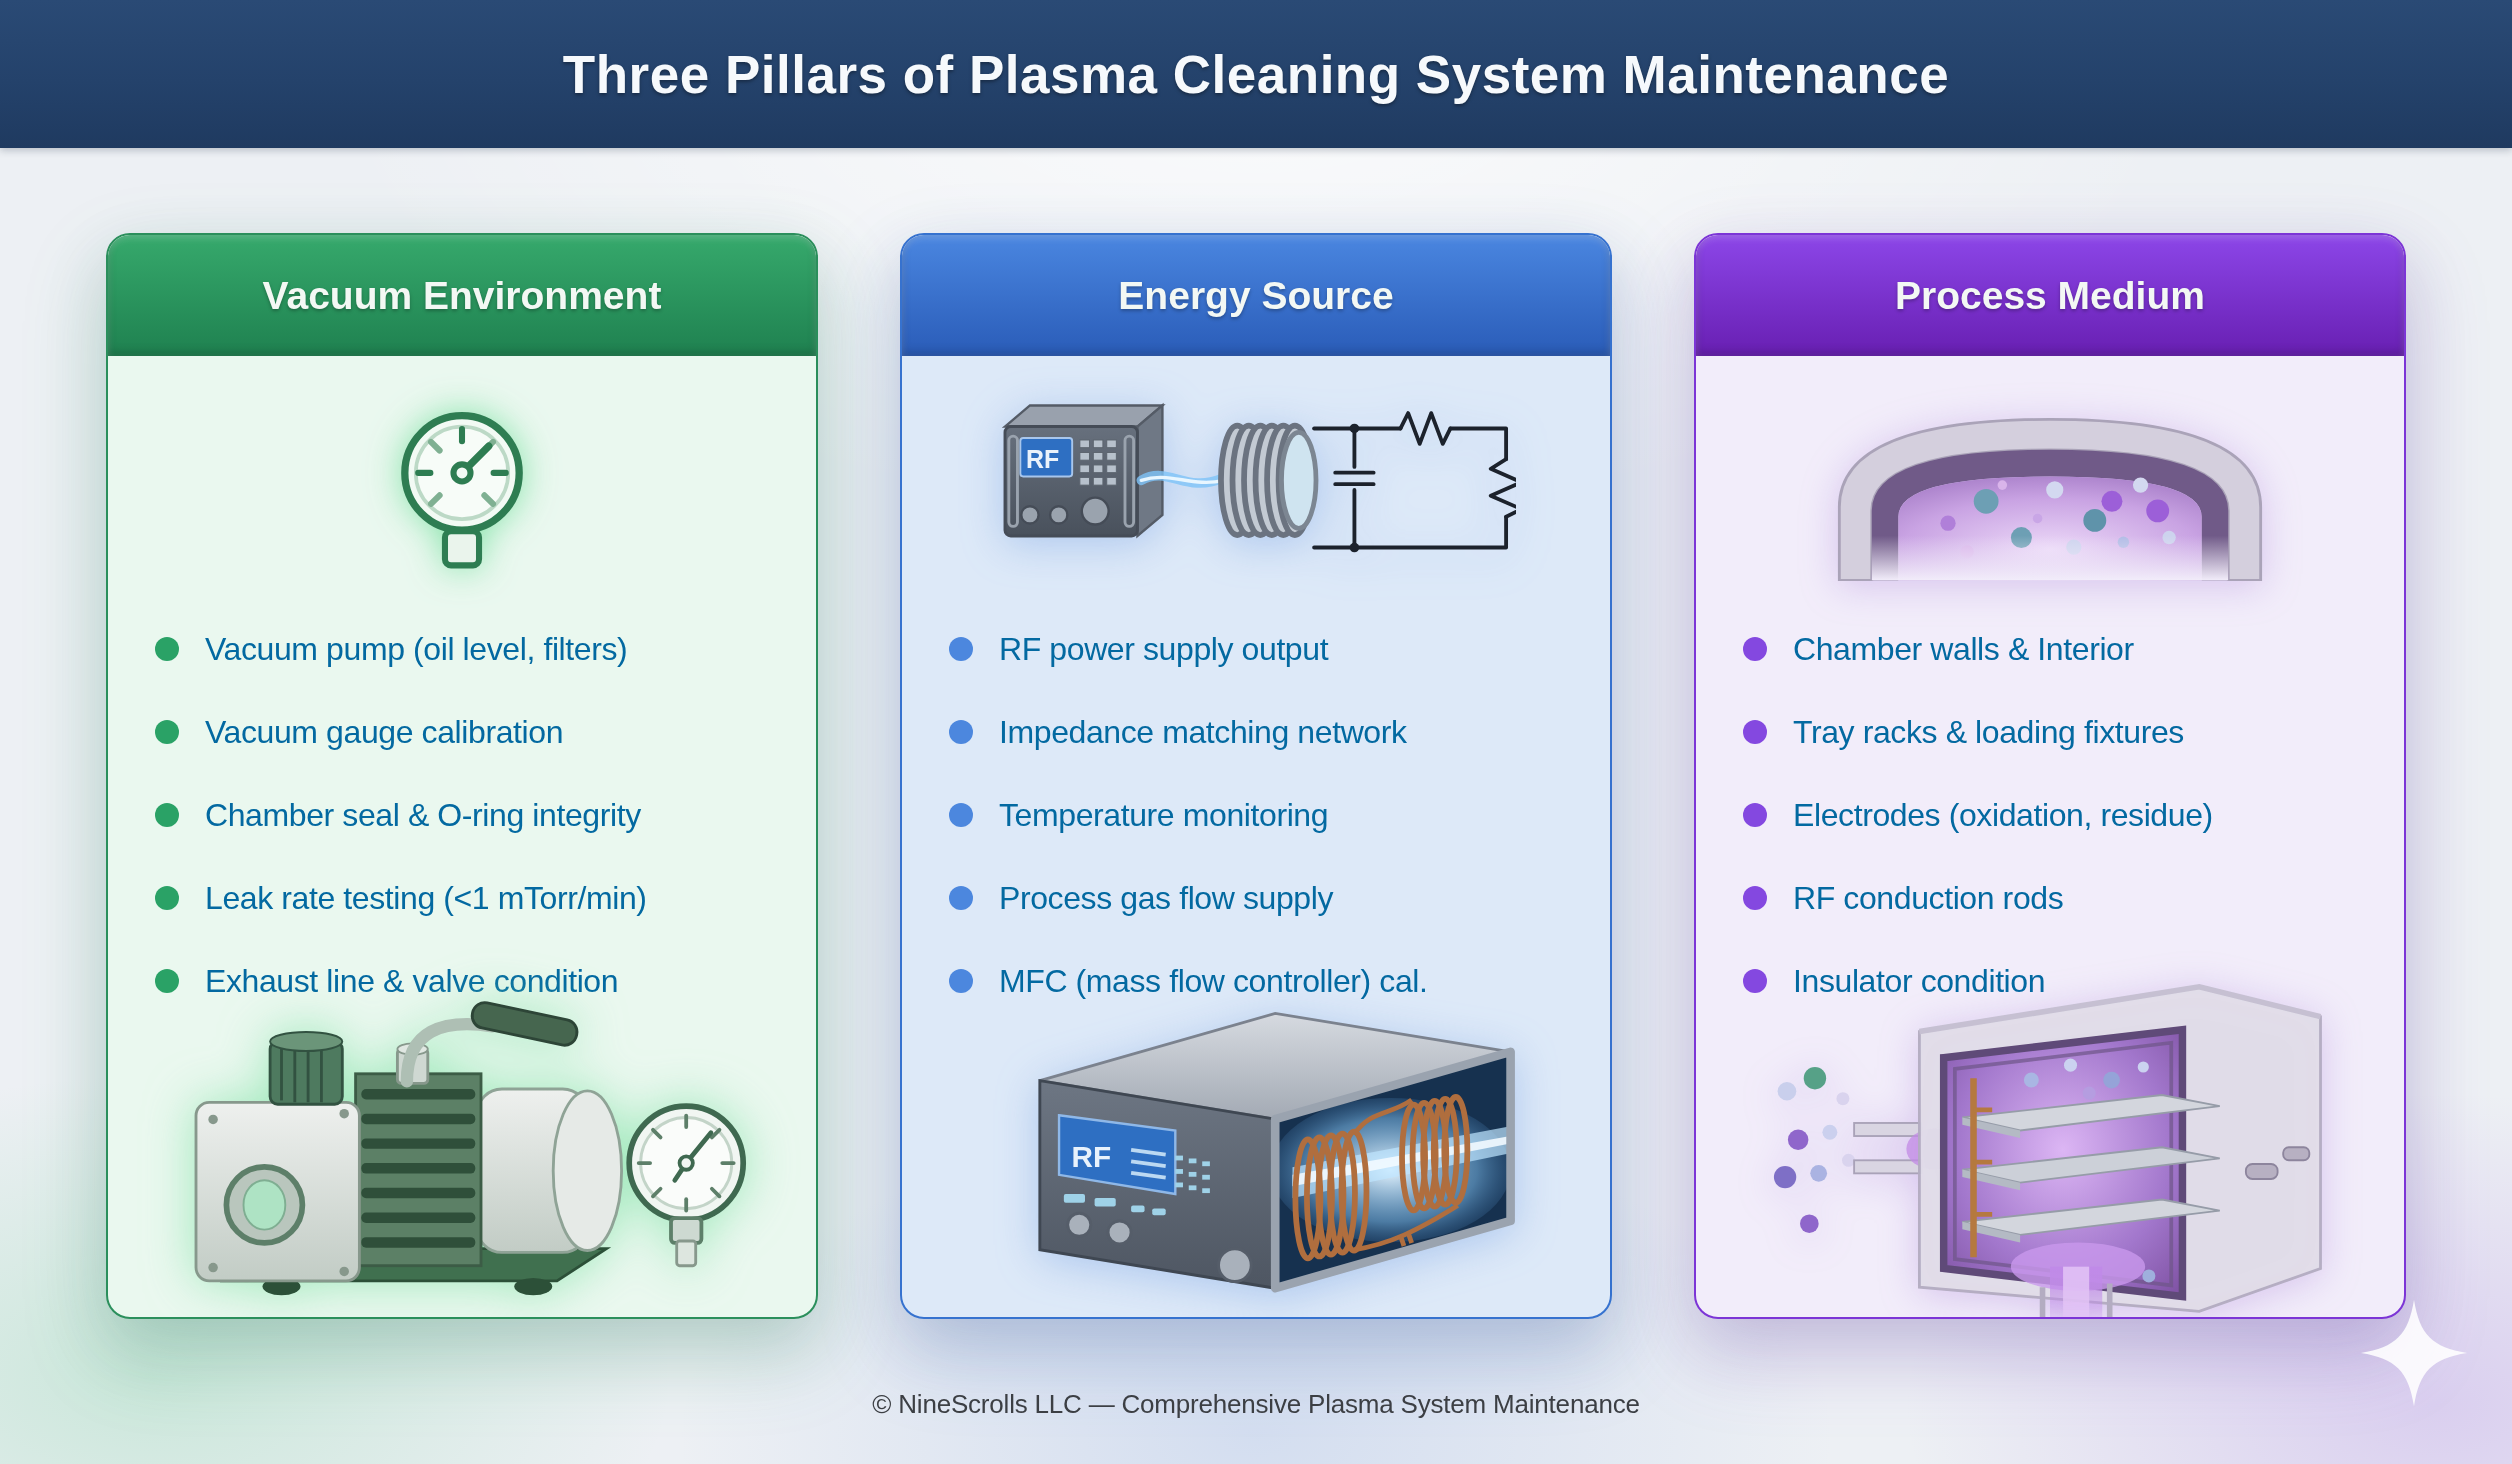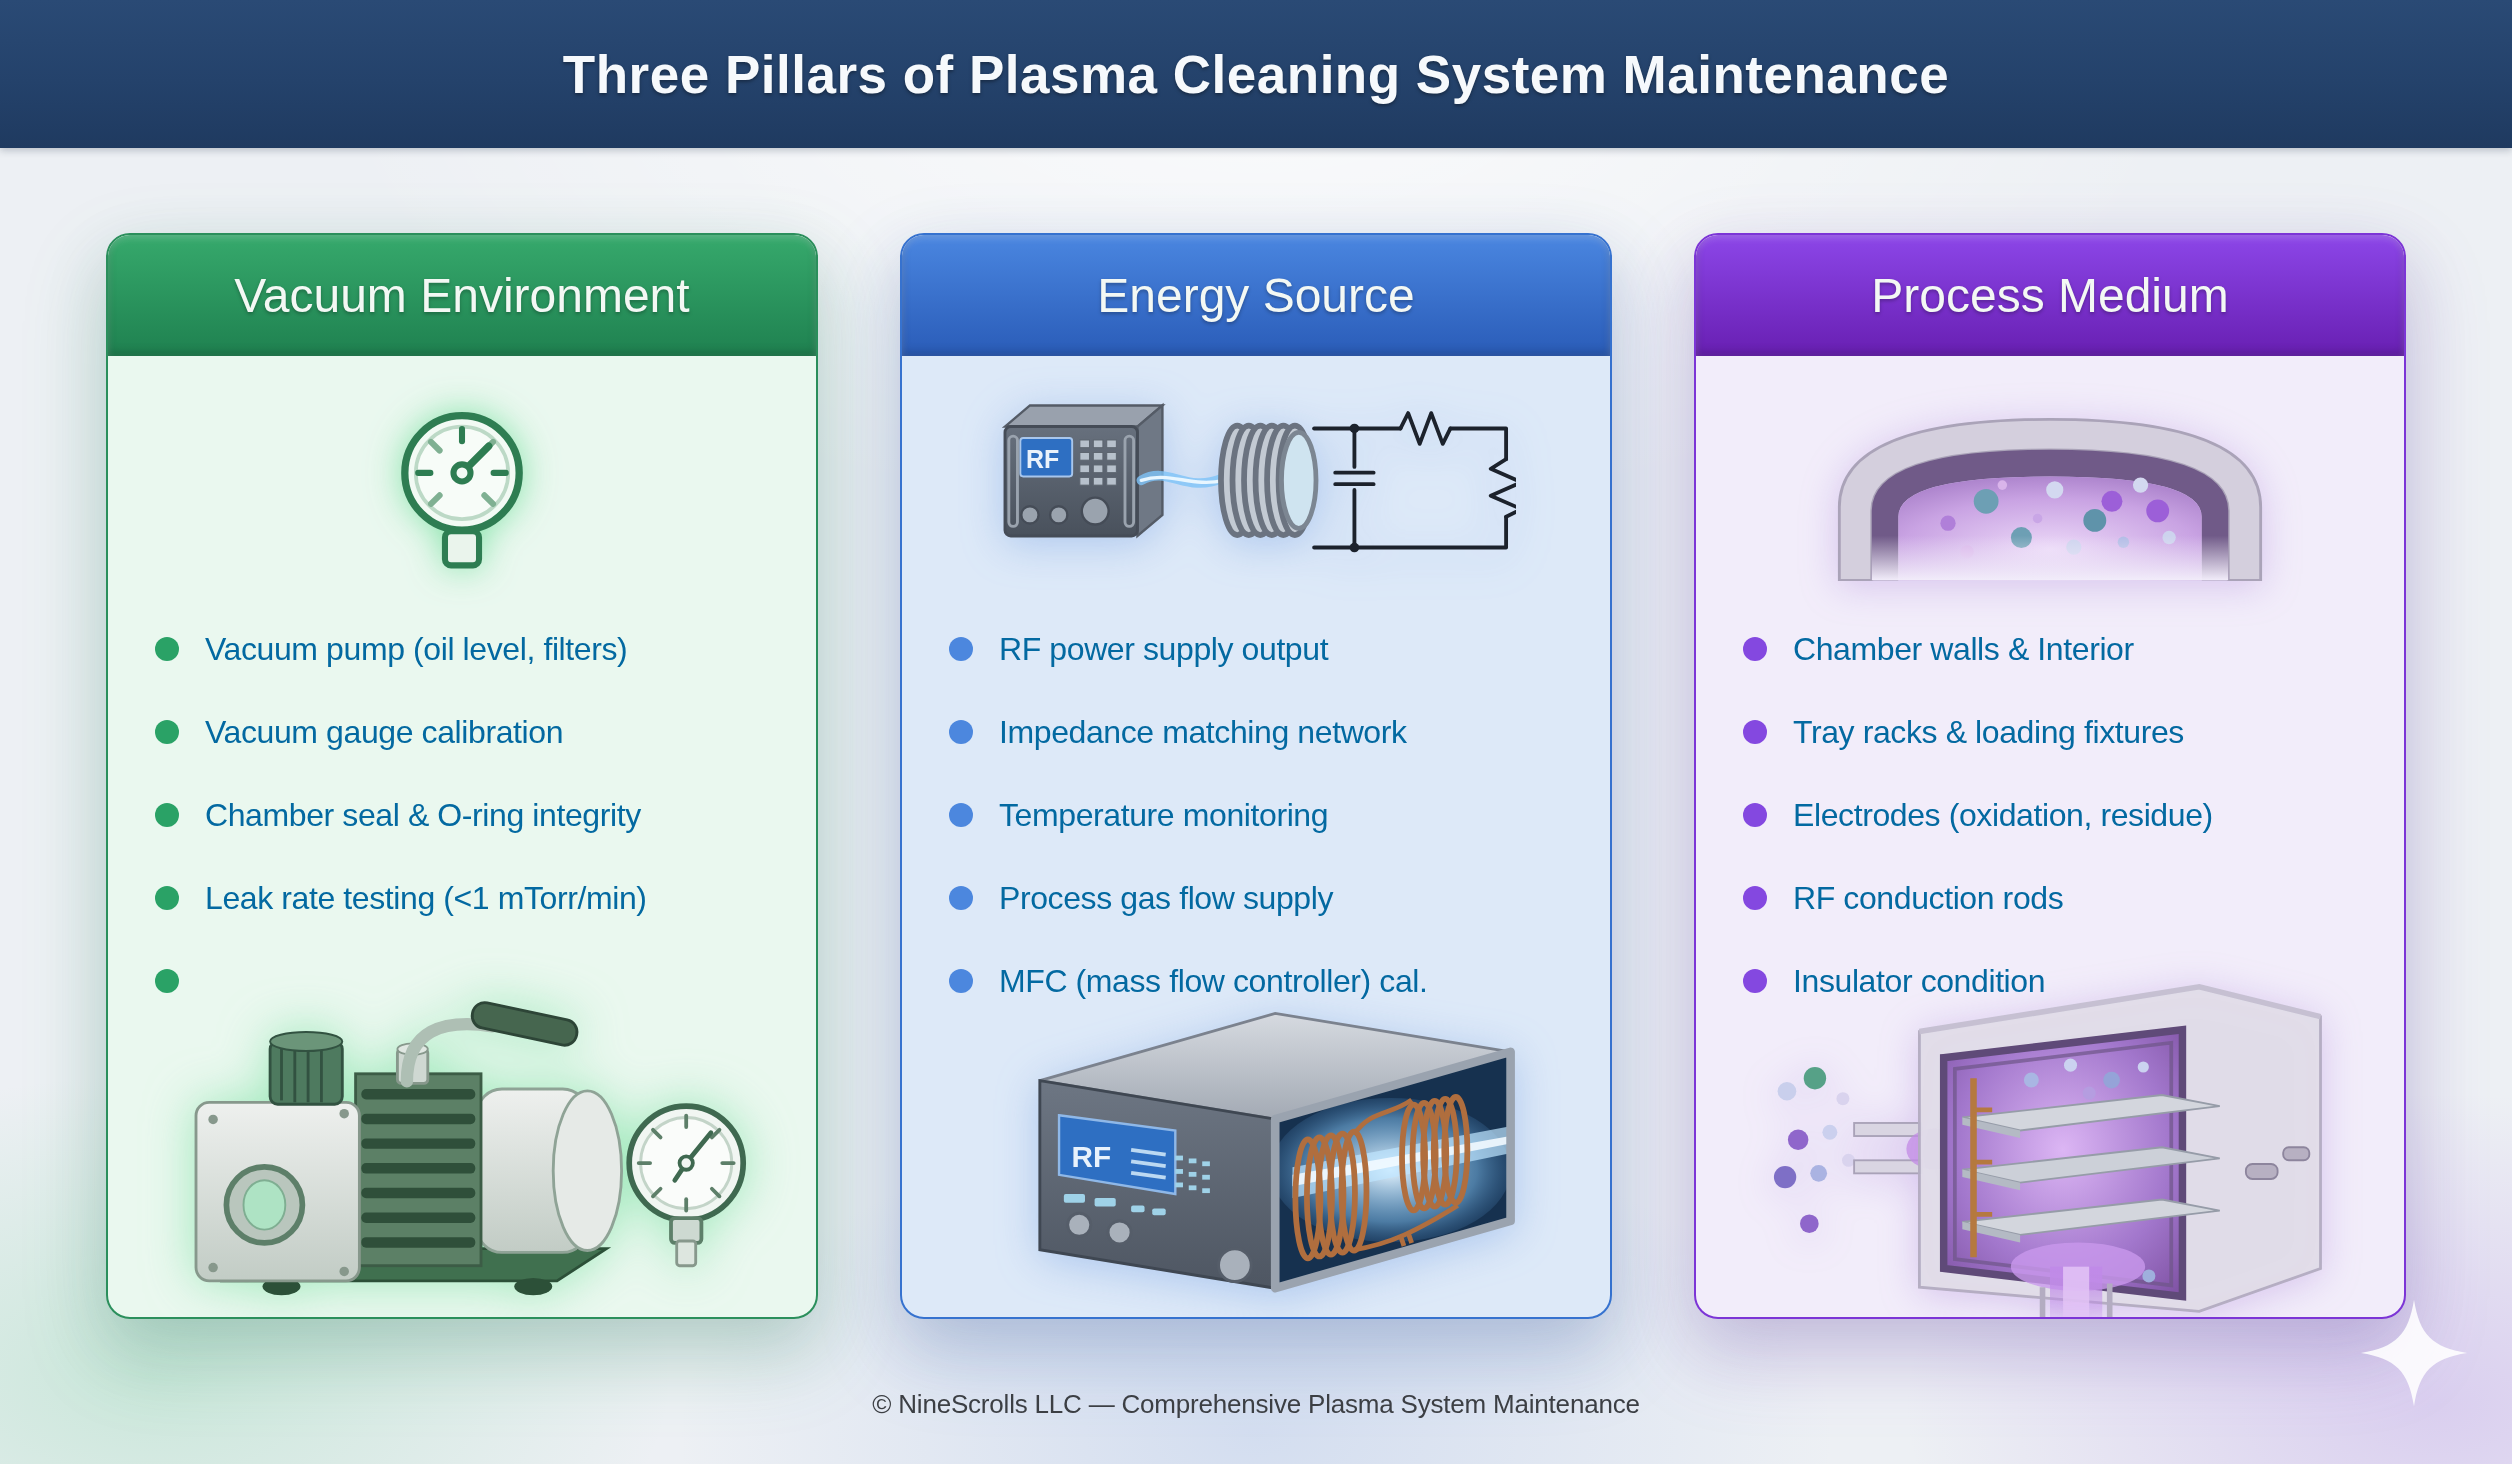--- a/index.html
+++ b/index.html
@@ -29,21 +29,21 @@
     border:2.8px solid var(--accent);border-radius:24px;background:var(--body);
     overflow:hidden;
     box-shadow:0 24px 65px rgba(40,60,90,.14), 0 34px 84px var(--glow);
   }
   .card-header{
     height:121px;border-radius:20.5px 20.5px 0 0;
     background:linear-gradient(180deg,var(--hdrA),var(--hdrB));
     display:flex;align-items:center;justify-content:center;
     box-shadow:inset 0 -3.7px 9.3px rgba(0,0,0,.18), inset 0 2.8px 7.5px rgba(255,255,255,.22);
   }
-  .card-header h2{margin:16px;color:#f3f8f4;font-size:48px;font-weight:400;text-shadow:0 1.9px 3.7px rgba(0,0,0,.28);}
+  .card-header h2{margin:16px;color:#f3f8f4;font-size:39px;font-weight:700;text-shadow:0 1.9px 3.7px rgba(0,0,0,.28);}
   .card--green {--accent:#2b8f5c;--hdrA:#36a96c;--hdrB:#1f8150;--body:#eaf8ef;--dot:#2aa266;--glow:rgba(60,180,110,.22);}
   .card--blue  {--accent:#3672cf;--hdrA:#4a86e0;--hdrB:#2a5cb8;--body:#dde9f8;--dot:#4c87de;--glow:rgba(70,120,210,.22);}
   .card--purple{--accent:#7c35d6;--hdrA:#8c46e8;--hdrB:#681fb2;--body:#f2edfa;--dot:#8448e0;--glow:rgba(140,80,220,.22);}
   .card-top-illo{height:222px;margin-top:20.5px;display:flex;align-items:center;justify-content:center;}
   .card-list{list-style:none;margin:9.3px 0 0 47px;padding:0;}
   .card-list li{display:flex;align-items:center;height:83px;}
   .bullet-dot{width:24px;height:24px;border-radius:50%;background:var(--dot);flex:0 0 24px;margin-right:26px;}
   .item-label{font-size:32px;color:#0369a1;letter-spacing:-0.4px;font-weight:500;white-space:nowrap;}
   .card-bottom-illo{position:absolute;left:0;right:0;bottom:0;height:338px;display:flex;align-items:flex-end;justify-content:center;}
   .glow-green{filter:drop-shadow(0 0 17px rgba(120,225,160,.85));}
@@ -103,20 +103,21 @@
         <li>
             <span class="bullet-dot"></span>
             <span class="item-label">Chamber seal &amp; O-ring integrity</span>
           </li>
         <li>
             <span class="bullet-dot"></span>
             <span class="item-label">Leak rate testing (&lt;1 mTorr/min)</span>
           </li>
         <li>
             <span class="bullet-dot"></span>
+            <span class="item-label">Exhaust line &amp; valve condition</span>
           </li>
       </ul>
 
       <div class="card-bottom-illo">
         <svg class="glow-green-soft" width="616" height="323" viewBox="0 0 640 340">
           <defs>
             <linearGradient id="pGray" x1="0" y1="0" x2="0" y2="1">
               <stop offset="0" stop-color="#eef0ee"></stop>
                 <stop offset="1" stop-color="#c2ccc5"></stop>
             </linearGradient>

